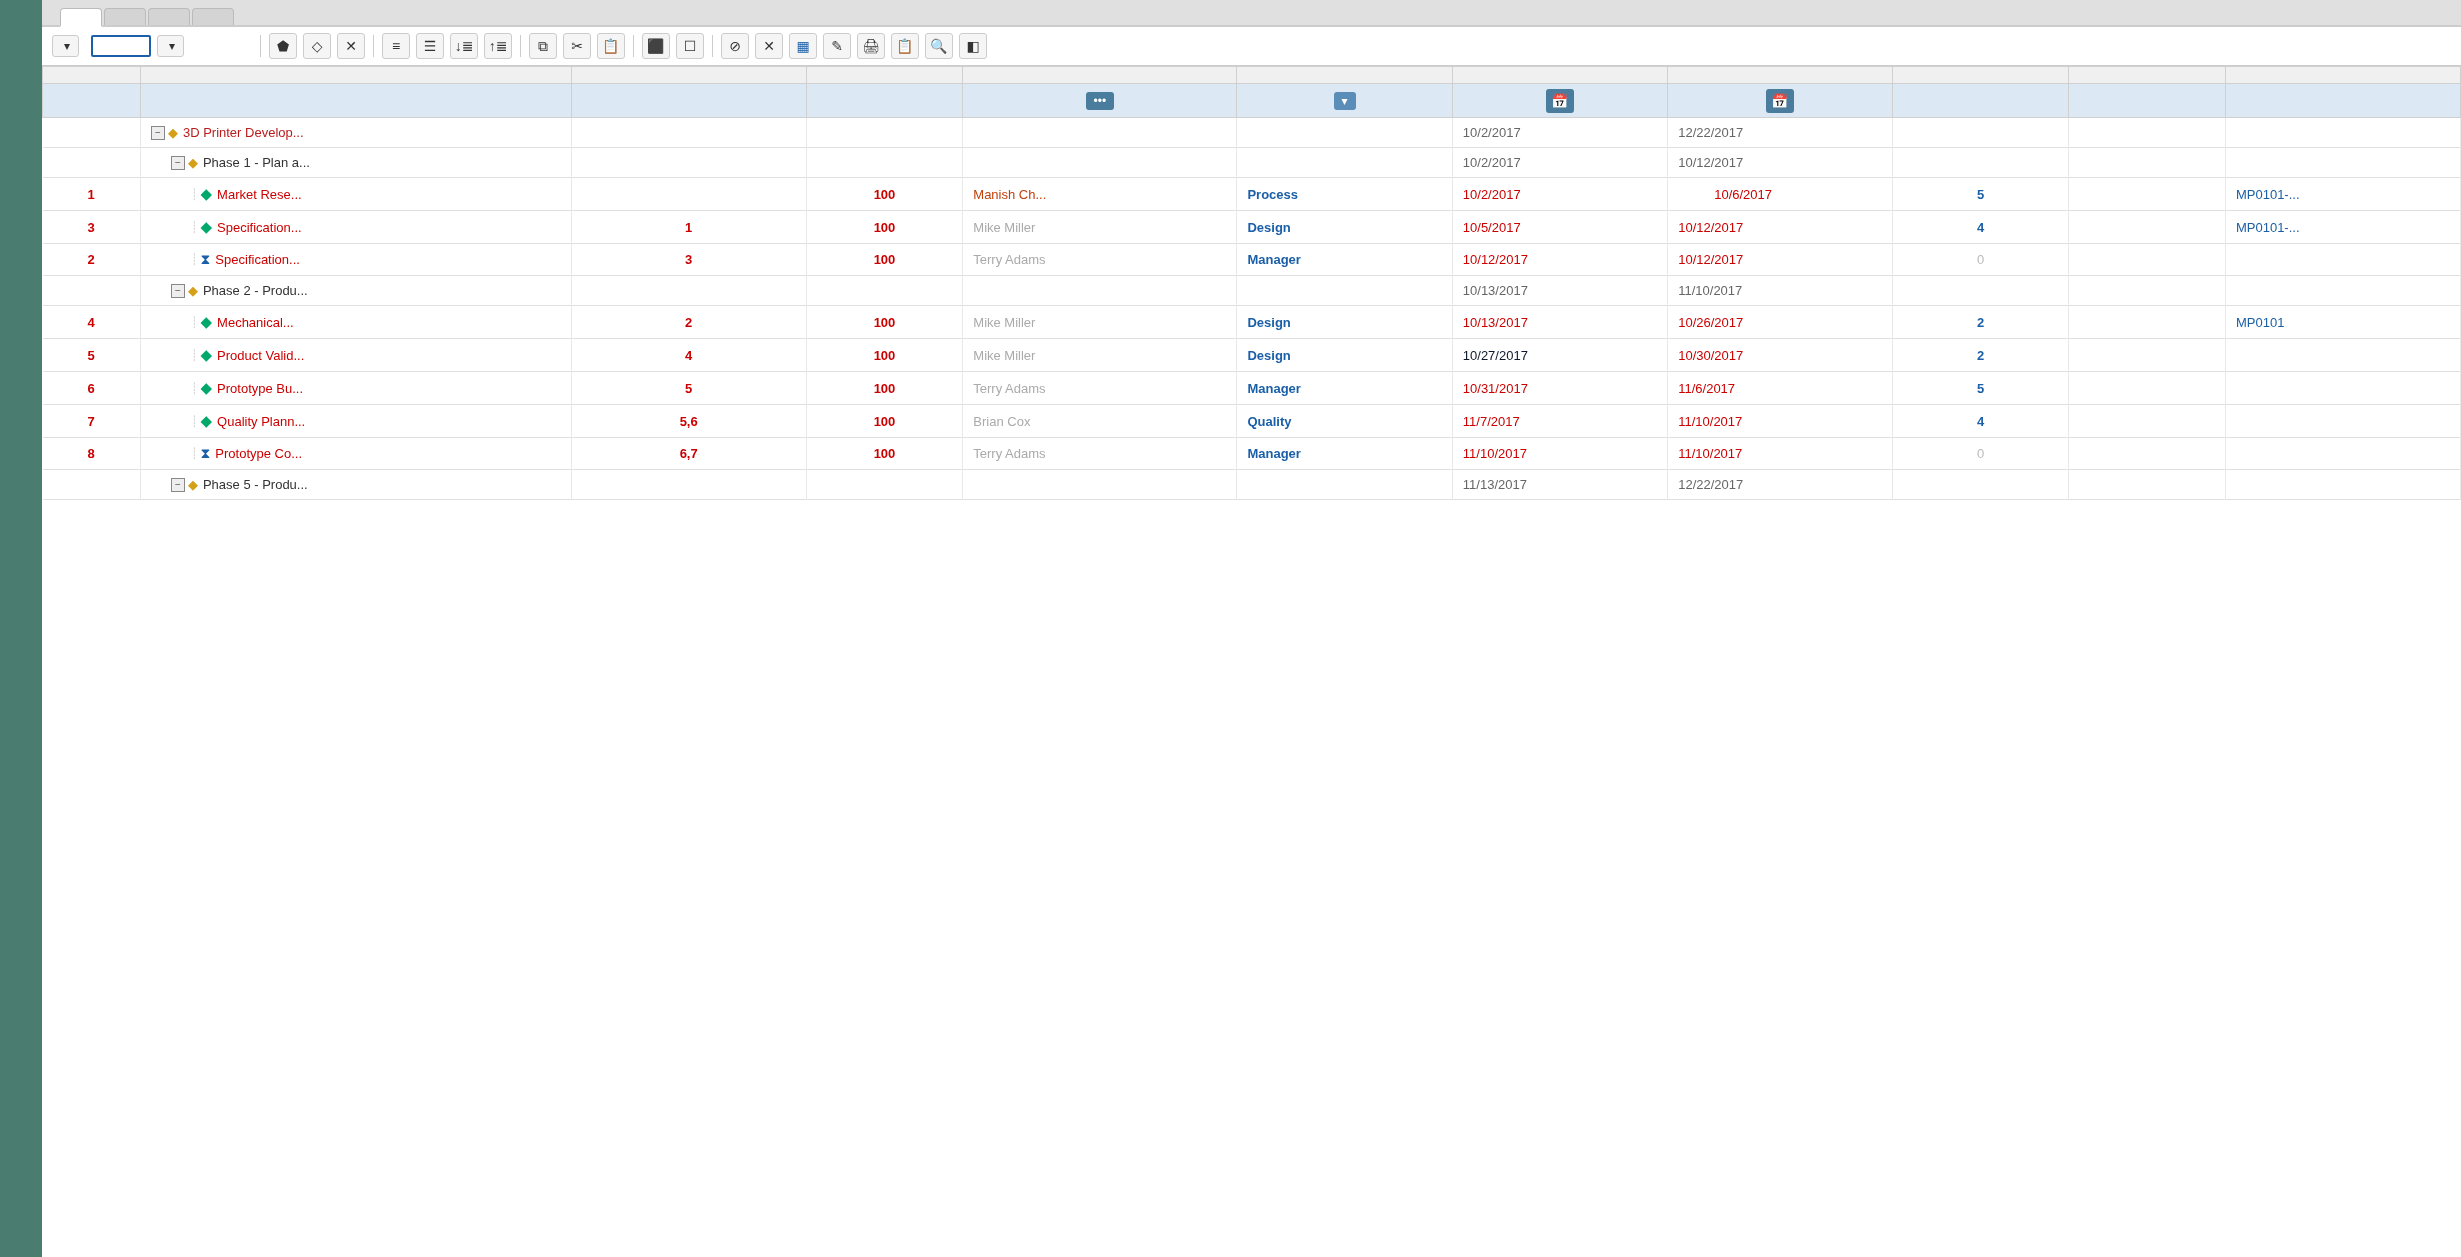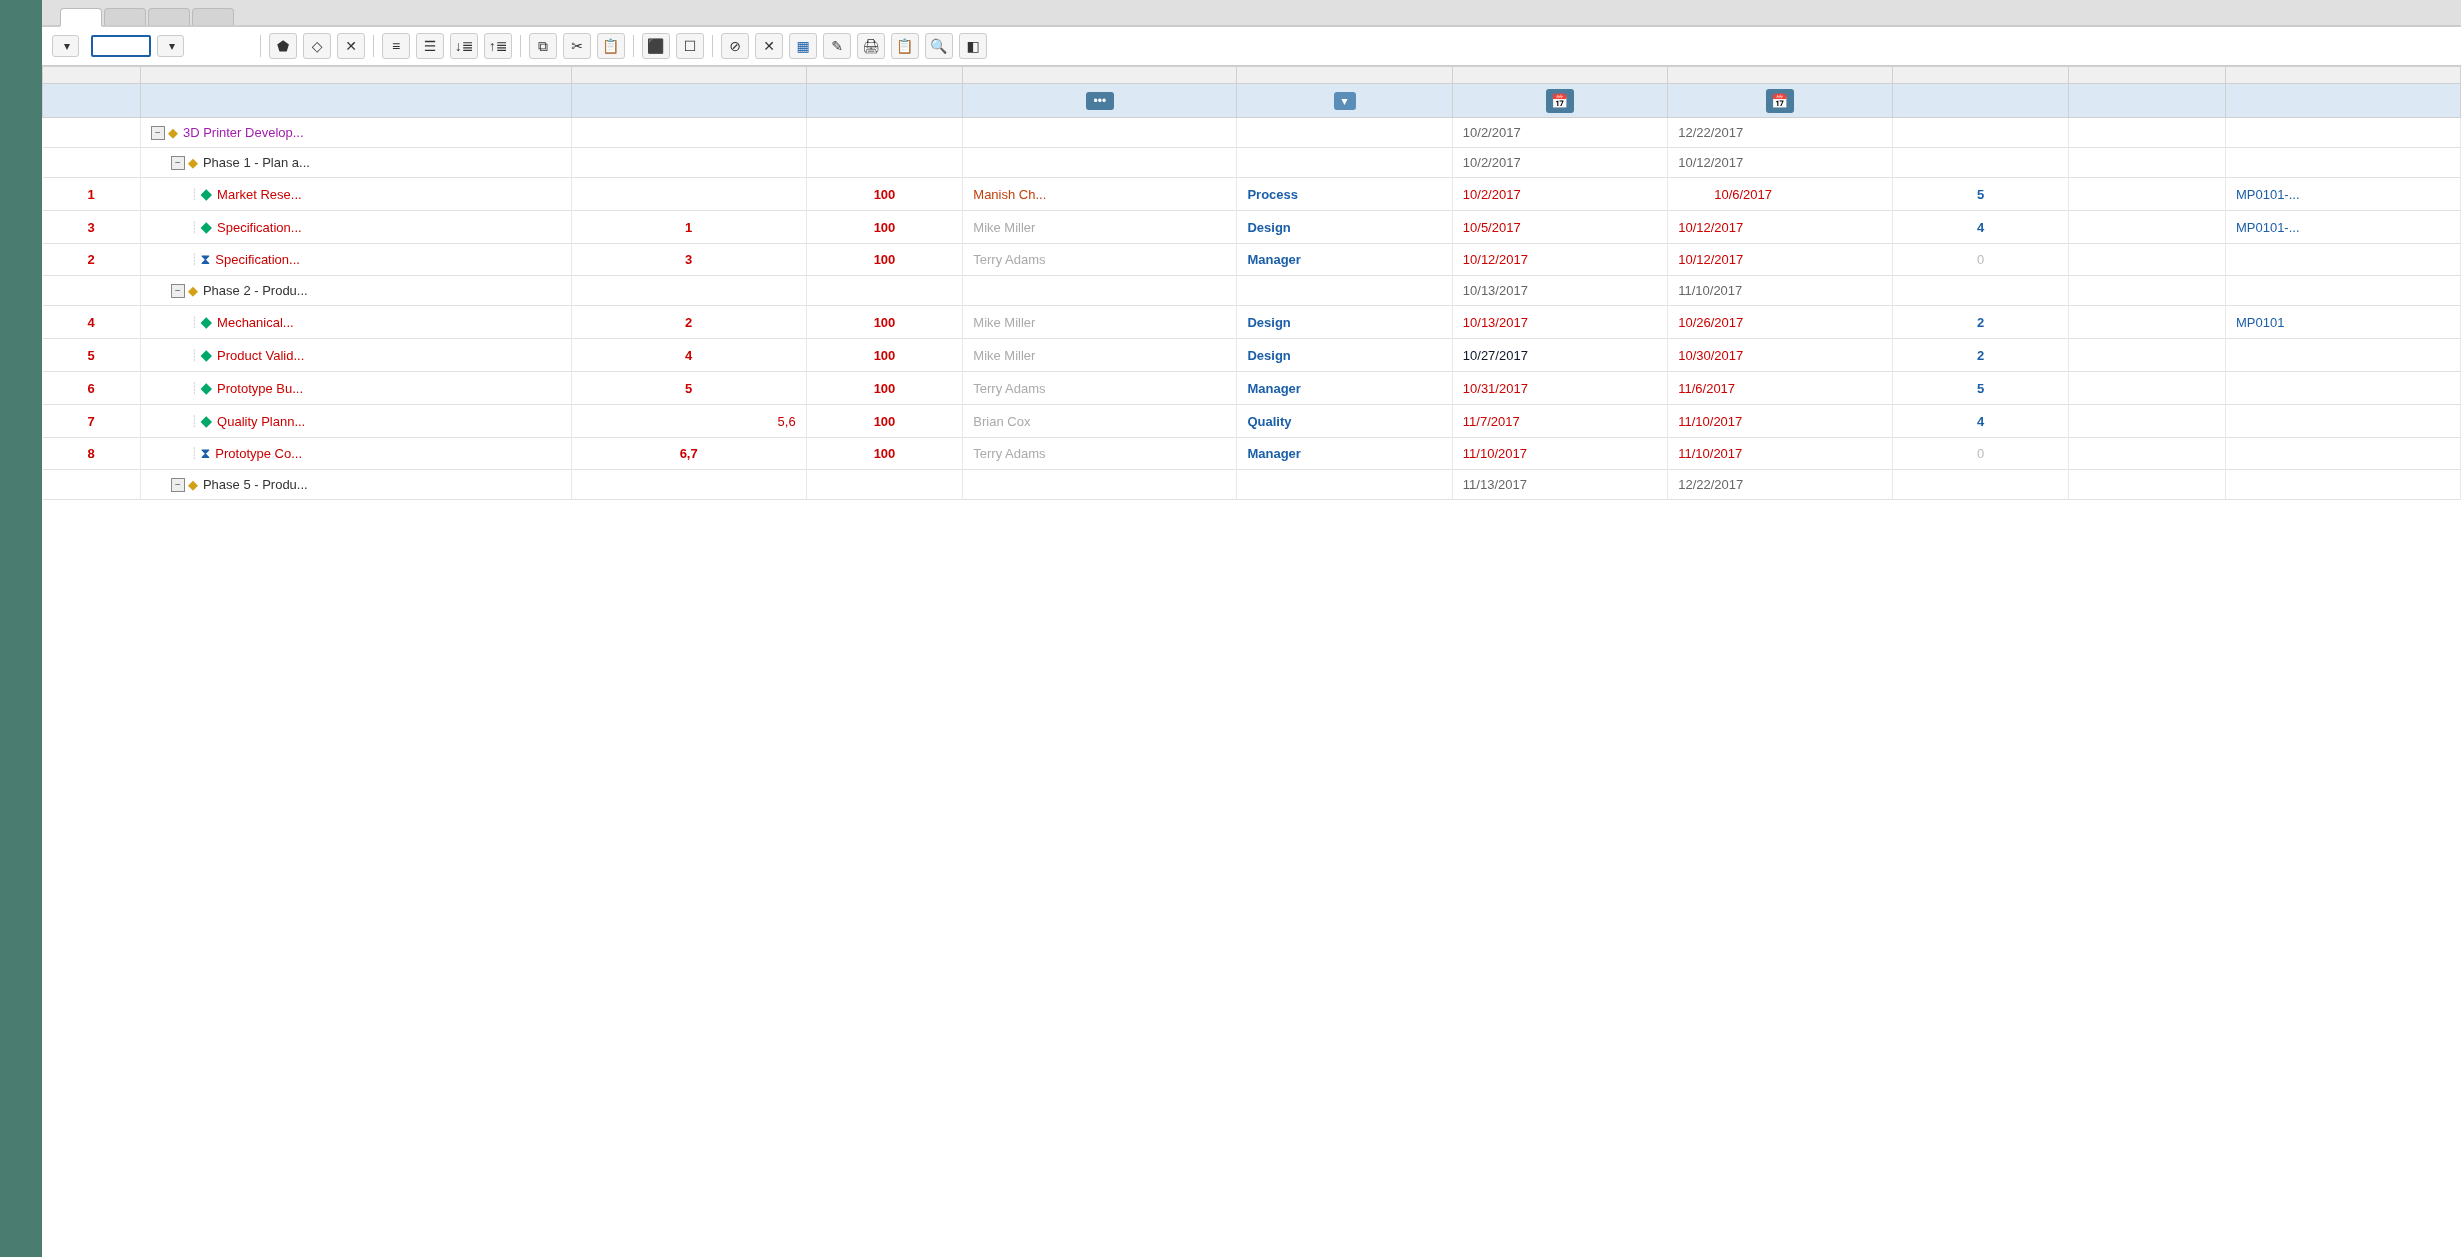--- a/index.html
+++ b/index.html
@@ -302,21 +302,21 @@
           </tr>
         </thead>
         <tbody id="table-body">
 
         <tr>
               <td style="text-align: center;"></td>
               <td>
                 <div class="tree-cell" style="padding-left: 0px;">
                   <span style="display: inline-block; width: 14px; height: 14px; border: 1px solid rgb(136, 136, 136); text-align: center; line-height: 12px; font-size: 10px; color: rgb(85, 85, 85); margin-right: 3px; cursor: pointer; background: rgb(238, 238, 238);">−</span>
                   <span style="color: rgb(212, 160, 23); font-size: 13px; margin-right: 5px; display: inline-block;">◆</span>
-                  <span style="color: #a21caf;">3D Printer Develop...</span>
+                  <span style="color: #b91c1c;">3D Printer Develop...</span>
                 </div>
               </td>
               <td></td>
               <td style="text-align: center;"></td>
               <td style="color: rgb(170, 170, 170);"></td>
               <td></td>
               <td style="color: rgb(102, 102, 102);">10/2/2017</td>
               <td style="color: rgb(102, 102, 102);">12/22/2017</td>
               <td style="text-align: center;"></td>
               <td style="text-align: center;"></td>
@@ -476,21 +476,21 @@
             </tr>
             <tr>
               <td style="text-align: center; color: rgb(204, 0, 0); font-weight: bold;">7</td>
               <td>
                 <div class="tree-cell" style="padding-left: 40px;">
                   <span style="color: rgb(204, 204, 204); margin-right: 3px; font-size: 11px;">┊ </span>
                   <span style="color: rgb(0, 168, 107); font-size: 15px; margin-right: 5px; display: inline-block;">◆</span>
                   <span style="color: rgb(204, 0, 0); cursor: pointer;">Quality Plann...</span>
                 </div>
               </td>
-              <td style="color: rgb(204, 0, 0); font-weight: normal; text-align: right;">5,6</td>
+              <td style="color: rgb(204, 0, 0); font-weight: bold; text-align: center;">5,6</td>
               <td style="text-align: center; color: rgb(204, 0, 0); font-weight: bold;">100</td>
               <td style="color: rgb(170, 170, 170);">Brian Cox</td>
               <td style="color: rgb(26, 95, 168); font-weight: bold;">Quality</td>
               <td style="color: rgb(204, 0, 0);">11/7/2017</td>
               <td style="color: rgb(204, 0, 0);">11/10/2017</td>
               <td style="text-align: center; color: rgb(26, 95, 168); font-weight: bold;">4</td>
               <td style="text-align: center;"></td>
               <td></td>
             </tr>
             <tr>

